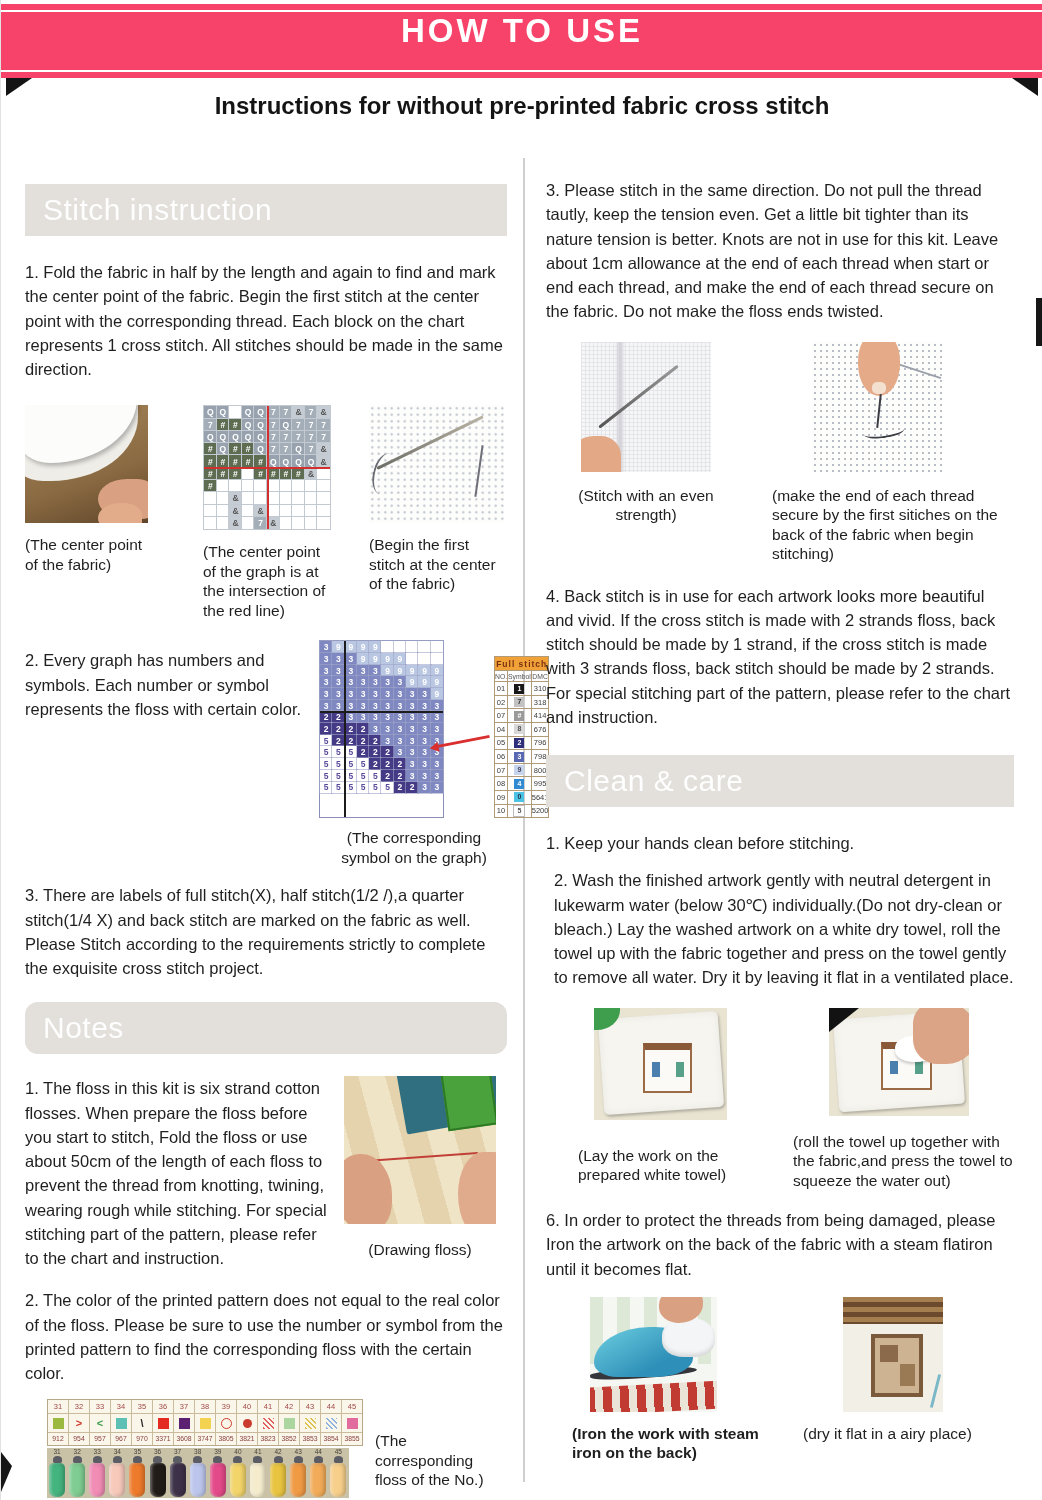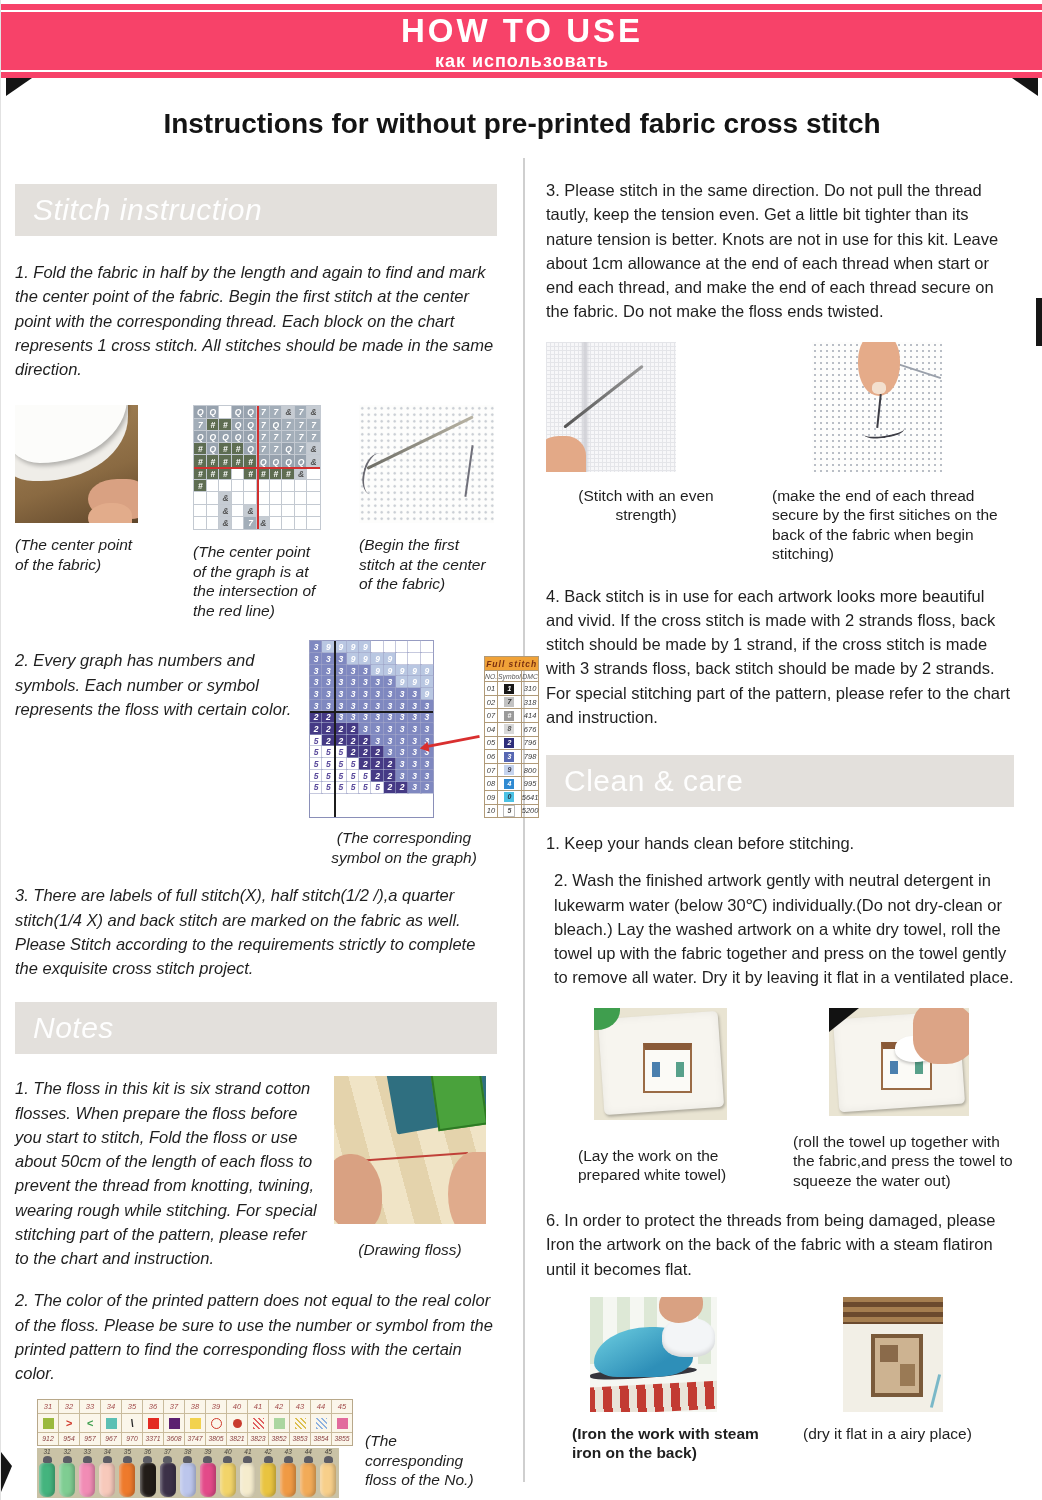--- a/index.html
+++ b/index.html
@@ -8,30 +8,30 @@
 
   
   .banner{position:absolute;top:4px;left:0;right:0;height:74px;background:#f74269;text-align:center;}
   .banner-frame{position:absolute;top:6px;bottom:6px;left:0;right:0;border-top:2.5px solid #fff;border-bottom:2.5px solid #fff;}
   .banner-title{position:relative;margin-top:10px;font-size:33px;font-weight:800;letter-spacing:3px;color:#fff;line-height:1.05;}
   .banner-sub{position:relative;font-size:18px;font-weight:700;color:#fff;letter-spacing:1px;margin-top:2px;}
   .fold{position:absolute;width:0;height:0;top:78px;}
   .fold-left{left:5px;border-top:18px solid #141414;border-right:26px solid transparent;}
   .fold-right{right:5px;border-top:18px solid #141414;border-left:26px solid transparent;}
 
-  .page-title{position:absolute;top:108px;left:0;right:0;text-align:center;font-size:28px;font-weight:700;color:#141414;}
+  .page-title{position:absolute;top:92px;left:0;right:0;text-align:center;font-size:24px;font-weight:700;color:#141414;}
 
   
   .edge-bar-right{position:absolute;right:0;top:298px;width:7px;height:48px;background:#161616;}
   .edge-wedge-left{position:absolute;left:0;top:1452px;width:0;height:0;border-left:11px solid #161616;border-top:14px solid transparent;border-bottom:26px solid transparent;}
   .divider{position:absolute;left:522px;top:158px;bottom:18px;width:2px;background:#cfcfcf;}
 
   
   .col{position:absolute;top:150px;}
-  .col-left{left:14px;width:482px;font-style:italic;}
+  .col-left{left:24px;width:482px;}
   .col-right{left:545px;width:468px;}
 
   .sec-head{height:52px;background:#e3e0dc;color:rgba(255,255,255,0.95);font-size:30px;font-weight:400;
             line-height:52px;padding-left:18px;letter-spacing:0.5px;}
   .para{font-size:16.5px;line-height:1.47;color:#1f1f1f;}
   .cap{font-size:15.5px;line-height:1.26;color:#1f1f1f;}
 
   
   .figrow{display:flex;}
   .fig{display:flex;flex-direction:column;}
@@ -146,21 +146,20 @@
   .ph-dry .s3{position:absolute;right:6px;bottom:4px;width:3px;height:34px;background:#7ab8c8;transform:rotate(14deg);}
 </style>
 </head>
 <body>
 
 <div id="page">
 
   <div class="banner">
     <div class="banner-frame"></div>
     <div class="banner-title">HOW TO USE</div>
-    <div class="banner-sub">как использовать</div>
   </div>
   <div class="fold fold-left"></div>
   <div class="fold fold-right"></div>
 
   <div class="page-title">Instructions for without pre-printed fabric cross stitch</div>
 
   <div class="edge-bar-right"></div>
   <div class="edge-wedge-left"></div>
   <div class="divider"></div>
 
@@ -500,21 +499,21 @@
                 </tr>
               </tbody>
             </table>
         </div>
         <div class="cap" style="margin-top:10px;width:170px;text-align:center;margin-left:10px;">(The corresponding symbol on the graph)</div>
       </div>
     </div>
 
     <div class="para" style="margin-top:16px;">3. There are labels of full stitch(X), half stitch(1/2 /),a quarter stitch(1/4 X) and back stitch are marked on the fabric as well. Please Stitch according to the requirements strictly to complete the exquisite cross stitch project.</div>
 
-    <div class="sec-head" style="margin-top:22px;">Notes</div>
+    <div class="sec-head" style="margin-top:22px;border-radius:13px;">Notes</div>
 
     <div style="display:flex;margin-top:22px;">
       <div class="para" style="width:305px;flex:none;">1. The floss in this kit is six strand cotton flosses. When prepare the floss before you start to stitch, Fold the floss or use about 50cm of the length of each floss to prevent the thread from knotting, twining, wearing rough while stitching. For special stitching part of the pattern, please refer to the chart and instruction.</div>
       <div class="fig" style="margin-left:14px;">
         <div class="photo ph-floss">
           <span class="s1"></span>
           <span class="s2"></span>
           <span class="s3"></span>
           <span class="s4"></span>
           <span class="s5"></span>
@@ -709,21 +708,21 @@
       <div class="cap" style="width:140px;margin-left:12px;margin-top:32px;">(The corresponding floss of the No.)</div>
     </div>
 
   </div>
 
   <div class="col col-right">
 
     <div class="para" style="margin-top:28px;">3. Please stitch in the same direction. Do not pull the thread tautly, keep the tension even. Get a little bit tighter than its nature tension is better. Knots are not in use for this kit. Leave about 1cm allowance at the end of each thread when start or end each thread, and make the end of each thread secure on the fabric. Do not make the floss ends twisted.</div>
 
     <div class="figrow" style="margin-top:18px;">
-      <div class="fig" style="width:200px;align-items:flex-start;">
+      <div class="fig" style="width:200px;align-items:center;">
         <div class="photo ph-even">
           <span class="s1"></span>
           <span class="s2"></span>
           <span class="s3"></span>
         </div>
         <div class="cap" style="margin-top:14px;text-align:center;">(Stitch with an even strength)</div>
       </div>
       <div class="fig" style="width:240px;margin-left:26px;">
         <div class="photo ph-secure" style="margin-left:40px;">
           <span class="s5"></span>

